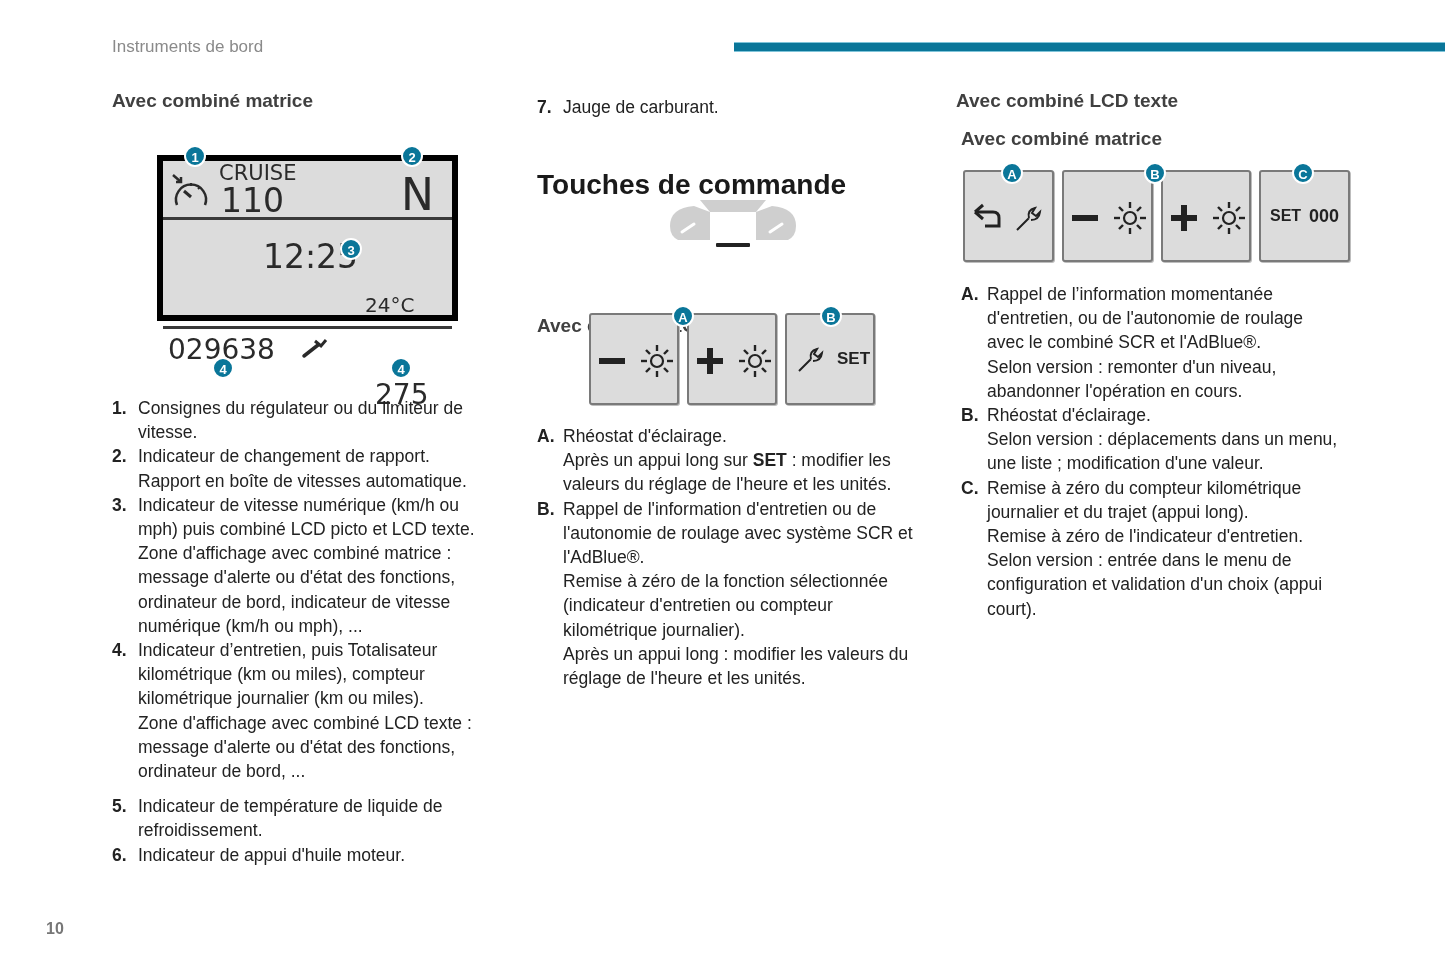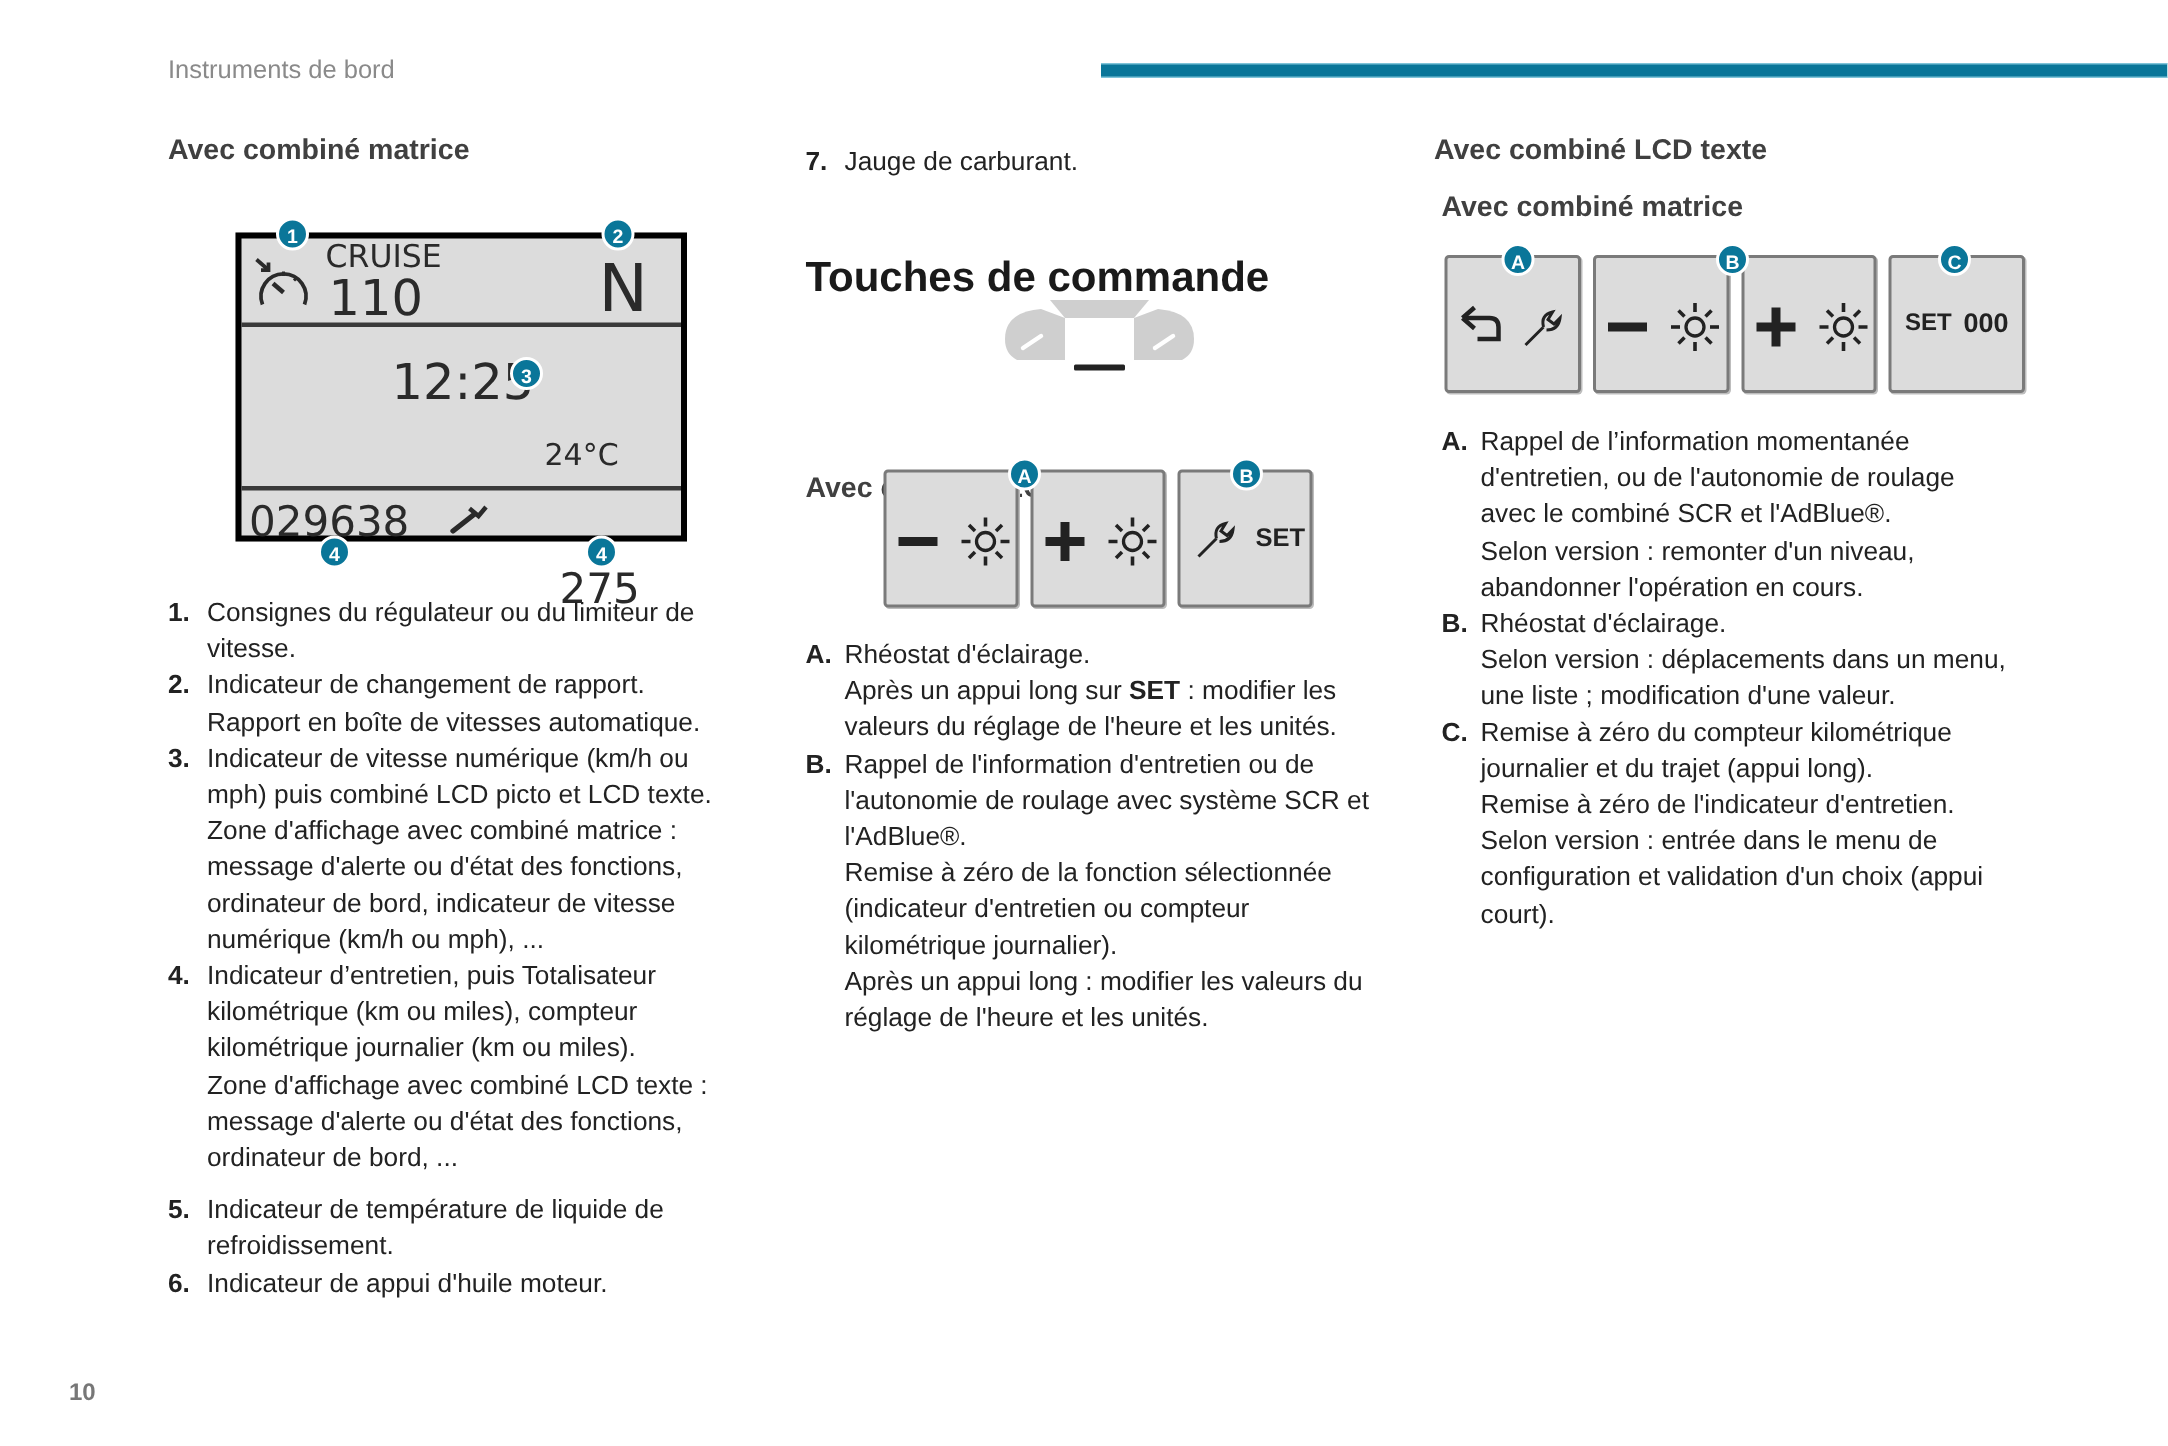--- a/index.html
+++ b/index.html
@@ -14,21 +14,21 @@
   .section-title { position: absolute; font-size: 28px; font-weight: bold; color: #1a1a1a; white-space: nowrap; }
 
   .list { position: absolute; font-size: 17.5px; line-height: 24.2px; color: #222; }
   .item { display: flex; }
   .item .num { width: 26px; flex: none; font-weight: bold; }
   .item .txt { flex: 1; }
   .item .txt div { white-space: nowrap; }
   .gap { height: 11px; }
 
   
-  .lcd { position: absolute; left: 157px; top: 155px; width: 301px; height: 206px; background: #dcdcdc; border: 4px solid #000000; }
+  .lcd { position: absolute; left: 157px; top: 155px; width: 301px; height: 166px; background: #dcdcdc; border: 6px solid #000000; }
   .lcd .sep1 { position: absolute; left: 0; right: 0; top: 56px; height: 3px; background: #3a3a3a; }
   .lcd .sep2 { position: absolute; left: 0; right: 0; top: 165px; height: 3px; background: #3a3a3a; }
   .lcd-text { position: absolute; color: #2a2a2a; font-family: "DejaVu Sans", sans-serif; white-space: nowrap; }
   .badge { position: absolute; width: 22px; height: 22px; border-radius: 50%; background: #0a7699; color: #fff; font-size: 13px; font-weight: bold; text-align: center; line-height: 22px; border: 2px solid #fff; font-family: "Liberation Sans", sans-serif; }
 
   
   .dash { position: absolute; left: 666px; top: 196px; width: 134px; height: 52px; }
 
   
   .key { position: absolute; background: #dcdcdc; border: 2px solid #7a7a7a; border-radius: 3px; box-shadow: 1px 1px 0 #bdbdbd; }

